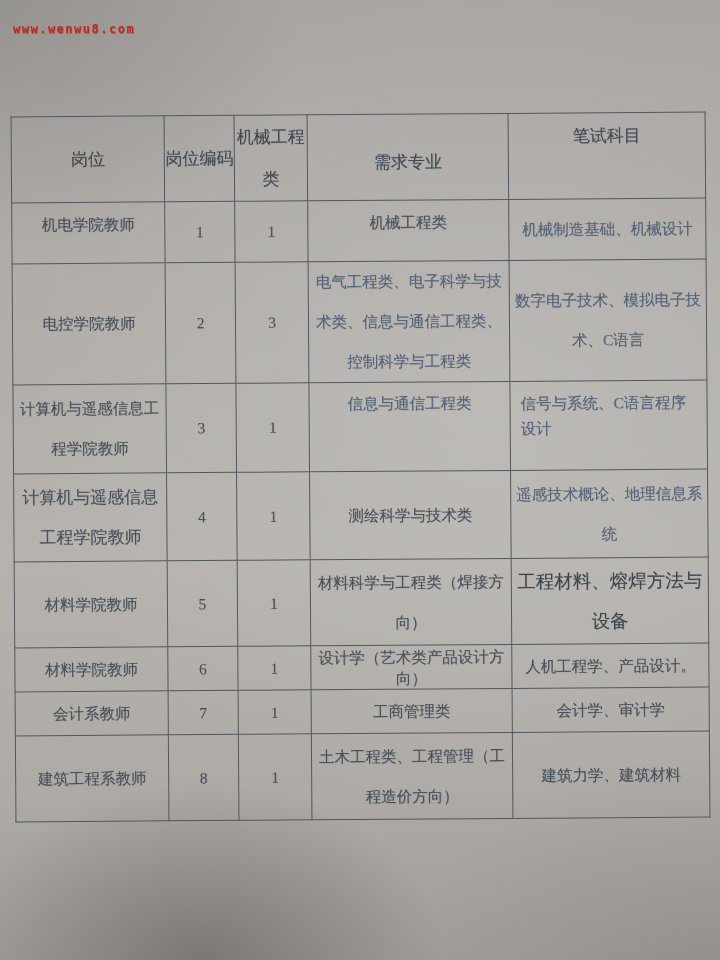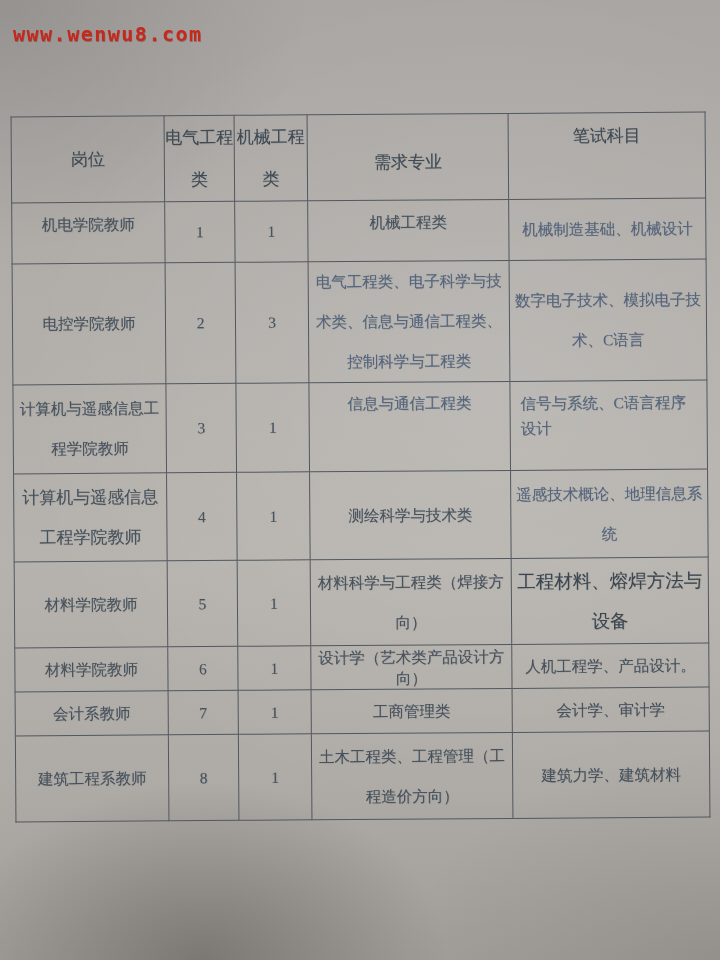--- a/index.html
+++ b/index.html
@@ -15,21 +15,21 @@
       radial-gradient(80% 40% at 100% 100%, rgba(30,30,30,0.10), rgba(30,30,30,0) 55%),
       linear-gradient(180deg, #a9a6a3 0%, #b1aeaa 30%, #b6b3ae 58%, #aeaba6 82%, #a19d99 100%);
   }
 
   .watermark {
     position: absolute;
     left: 13px;
     top: 22px;
     font-family: "DejaVu Sans Mono", monospace;
     font-weight: bold;
-    font-size: 20px;
+    font-size: 12px;
     letter-spacing: 1.5px;
     color: #c5281c;
     text-shadow: 0.5px 0.5px 0 rgba(120,20,15,0.4);
   }
 
   .photo-table {
     position: absolute;
     left: 13px;
     top: 114px;
     width: 694px;
@@ -98,21 +98,21 @@
   <colgroup>
     <col style="width:153px">
     <col style="width:70px">
     <col style="width:73px">
     <col style="width:201px">
     <col style="width:197px">
   </colgroup>
   <thead>
     <tr>
       <th>岗位</th>
-      <th>电气工程类</th>
+      <th>岗位编码</th>
       <th>机械工程类</th>
       <th>需求专业</th>
       <th>笔试科目</th>
     </tr>
   </thead>
   <tbody>
     <tr>
       <td>机电学院教师</td>
       <td>1</td>
       <td>1</td>

